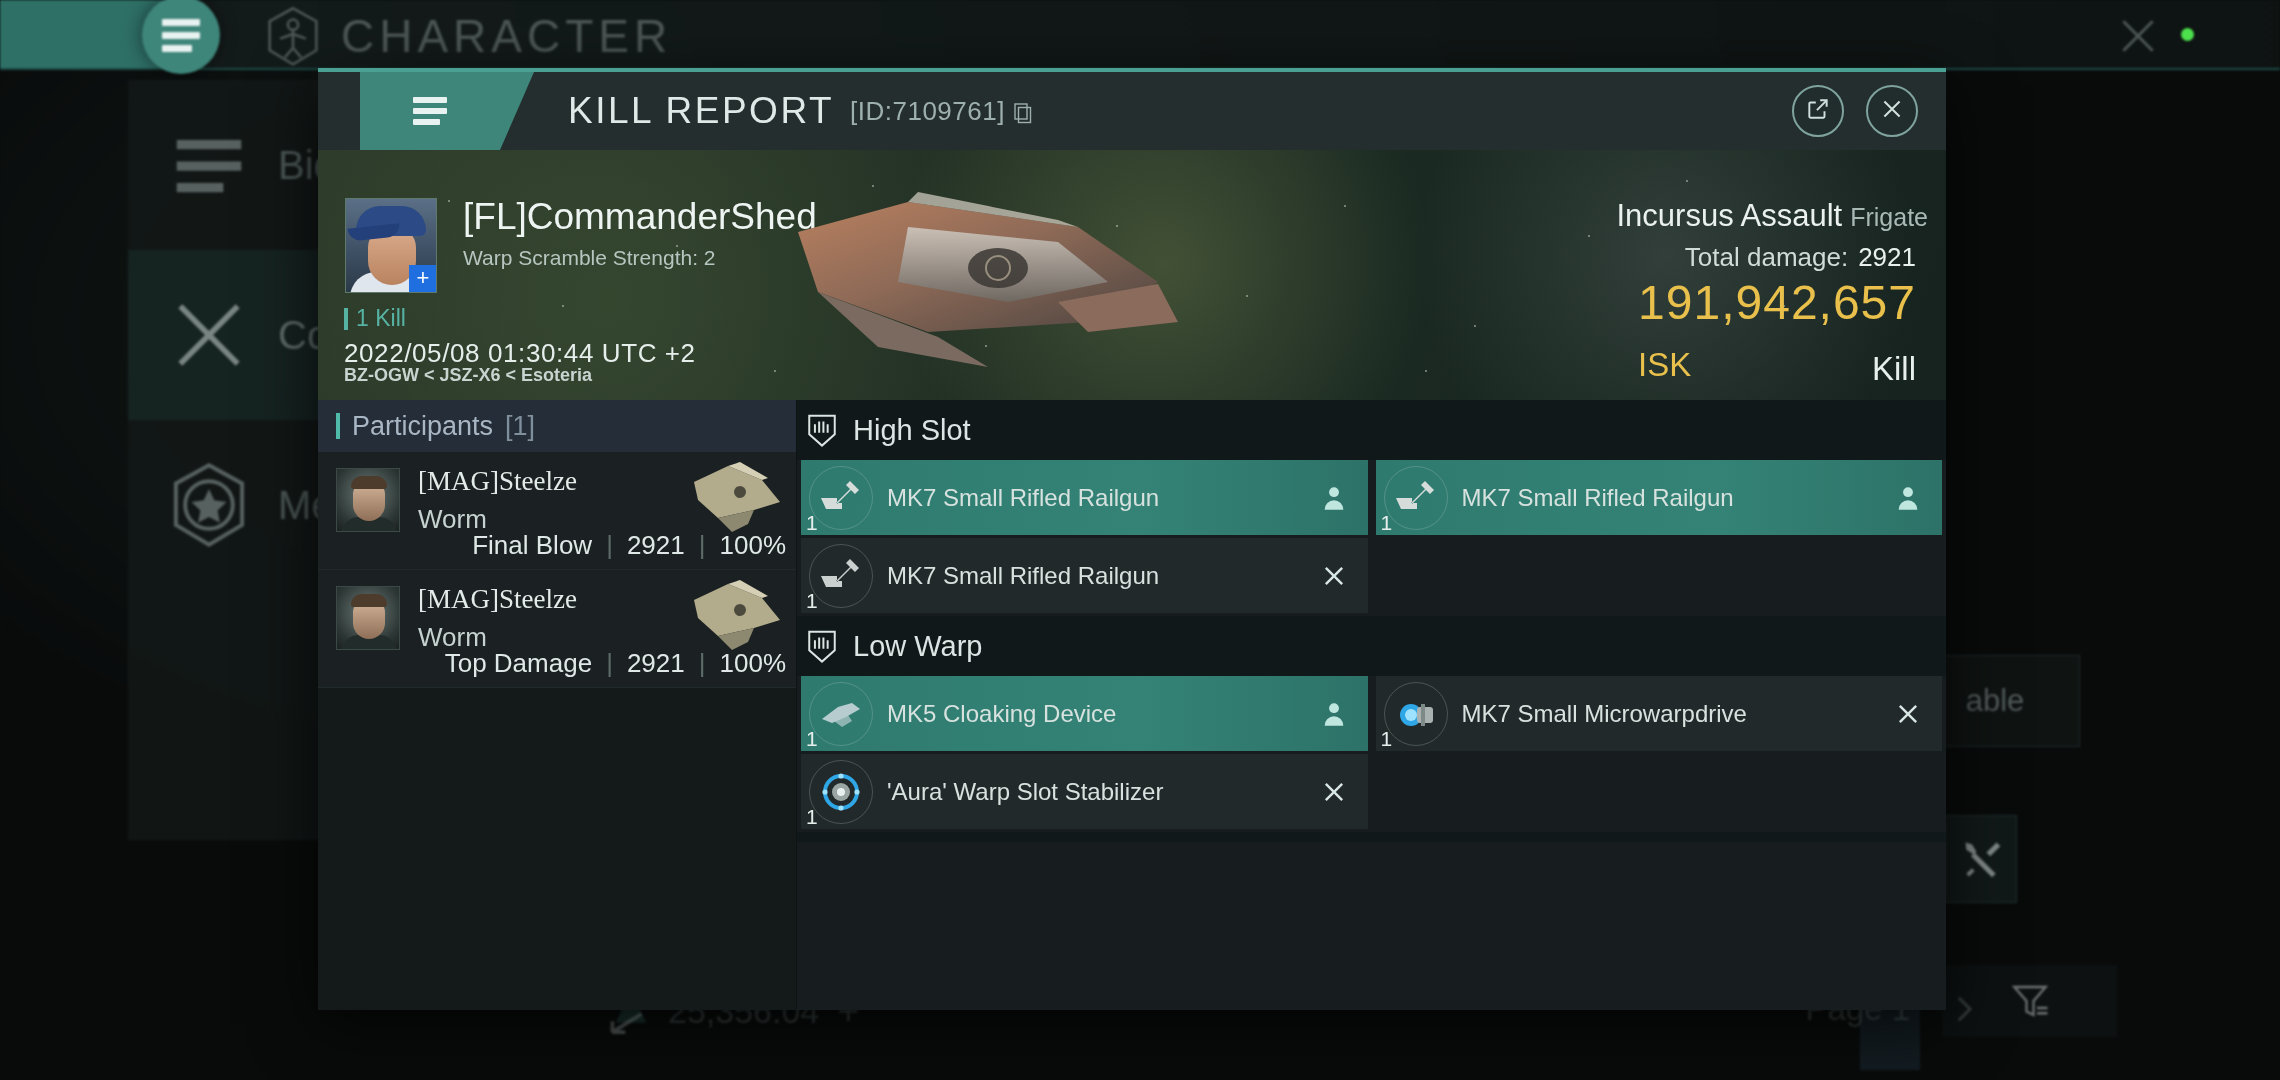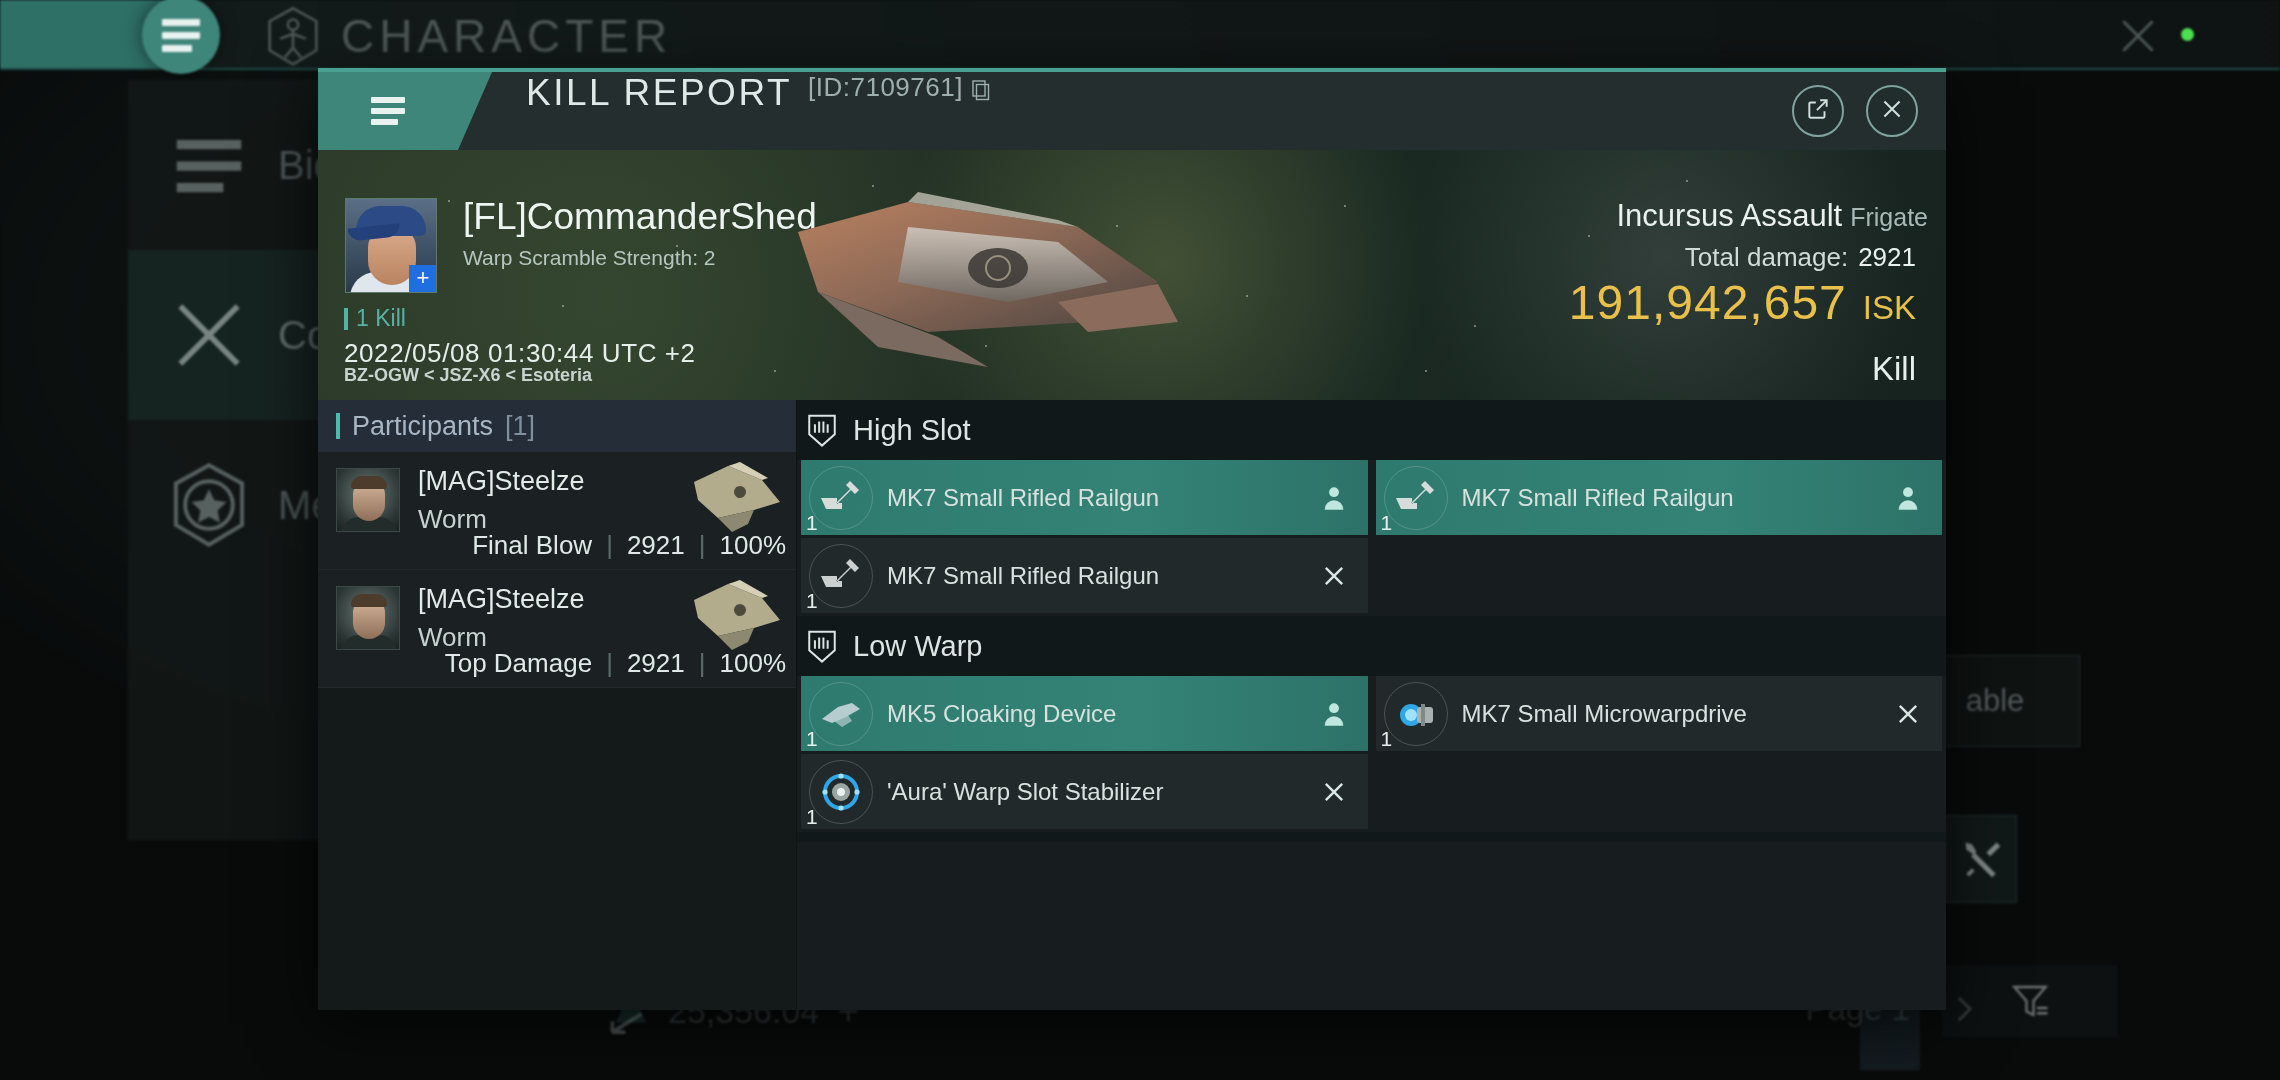--- a/index.html
+++ b/index.html
@@ -121,21 +121,21 @@
     box-shadow: 0 14px 60px rgba(0,0,0,.75);
   }
   .modal-topline {
     position: absolute; left: 0; top: -4px; width: 100%; height: 4px;
     background: #49a093;
   }
   
   .m-header {
     position: relative; height: 78px;
     background: #242e2e;
-    display: flex; align-items: flex-start;
+    display: flex; align-items: center; padding-left: 42px;
   }
   .m-header-tab {
     width: 140px; height: 78px;
     background: #3e857a;
     display: flex; align-items: center; justify-content: center;
     position: relative;
   }
   .m-header-tab::after {
     content:""; position:absolute; right: -34px; top: 0;
     border-style: solid; border-width: 78px 34px 0 0;
@@ -235,21 +235,21 @@
     font-size: 31px; color: #eaf1ef; white-space: nowrap;
   }
   .hero-shipname .cls { font-size: 25px; color: #a9b9b5; margin-left: 8px; }
   .hero-dmg {
     position: absolute; right: 30px; top: 92px;
     font-size: 26px; color: #cfdcd8;
   }
   .hero-dmg .val { color: #e8f0ee; margin-left: 10px; }
   .hero-isk {
     position: absolute; right: 30px; top: 125px;
-    display: flex; align-items: baseline; gap: 16px;
+    display: flex; align-items: baseline; gap: 16px; flex-direction: column;
   }
   .hero-isk .amt { font-size: 48px; color: #e8c04b; letter-spacing: 1px; }
   .hero-isk .cur { font-size: 33px; color: #e8c04b; }
   .hero-kill {
     position: absolute; right: 30px; top: 200px;
     font-size: 33px; color: #e7efed;
   }
 
   
   .m-body { display: flex; height: 610px; }
@@ -277,21 +277,21 @@
     background: radial-gradient(circle at 50% 40%, #6d7c79 0%, #2c3635 70%, #1a2120 100%);
     overflow: hidden;
   }
   .part-av .f { position:absolute; left: 16px; top: 12px; width: 32px; height: 40px;
     background: linear-gradient(180deg,#d4b69b,#8f6f57); border-radius: 15px 15px 18px 18px; }
   .part-av .h { position:absolute; left: 14px; top: 7px; width: 36px; height: 13px;
     background: #4d3b2c; border-radius: 18px 18px 4px 4px; }
   .part-av .s { position:absolute; left: 4px; bottom: -4px; width: 56px; height: 18px;
     background: #222c2b; border-radius: 20px 20px 0 0; }
   .part-name {
-    position: absolute; left: 100px; top: 14px; font-size: 27px; color: #e3ebe9;
+    position: absolute; left: 100px; top: 14px; font-size: 27px; color: #e3ebe9; font-family: Liberation Serif, serif;
   }
   .part-ship {
     position: absolute; left: 100px; top: 52px; font-size: 26px; color: #c6d2cf;
   }
   .part-stats {
     position: absolute; right: 10px; bottom: 8px;
     display: flex; align-items: center; gap: 14px;
     font-size: 26px; color: #dfe8e6;
   }
   .part-stats .sep { color: #5c6b68; }

